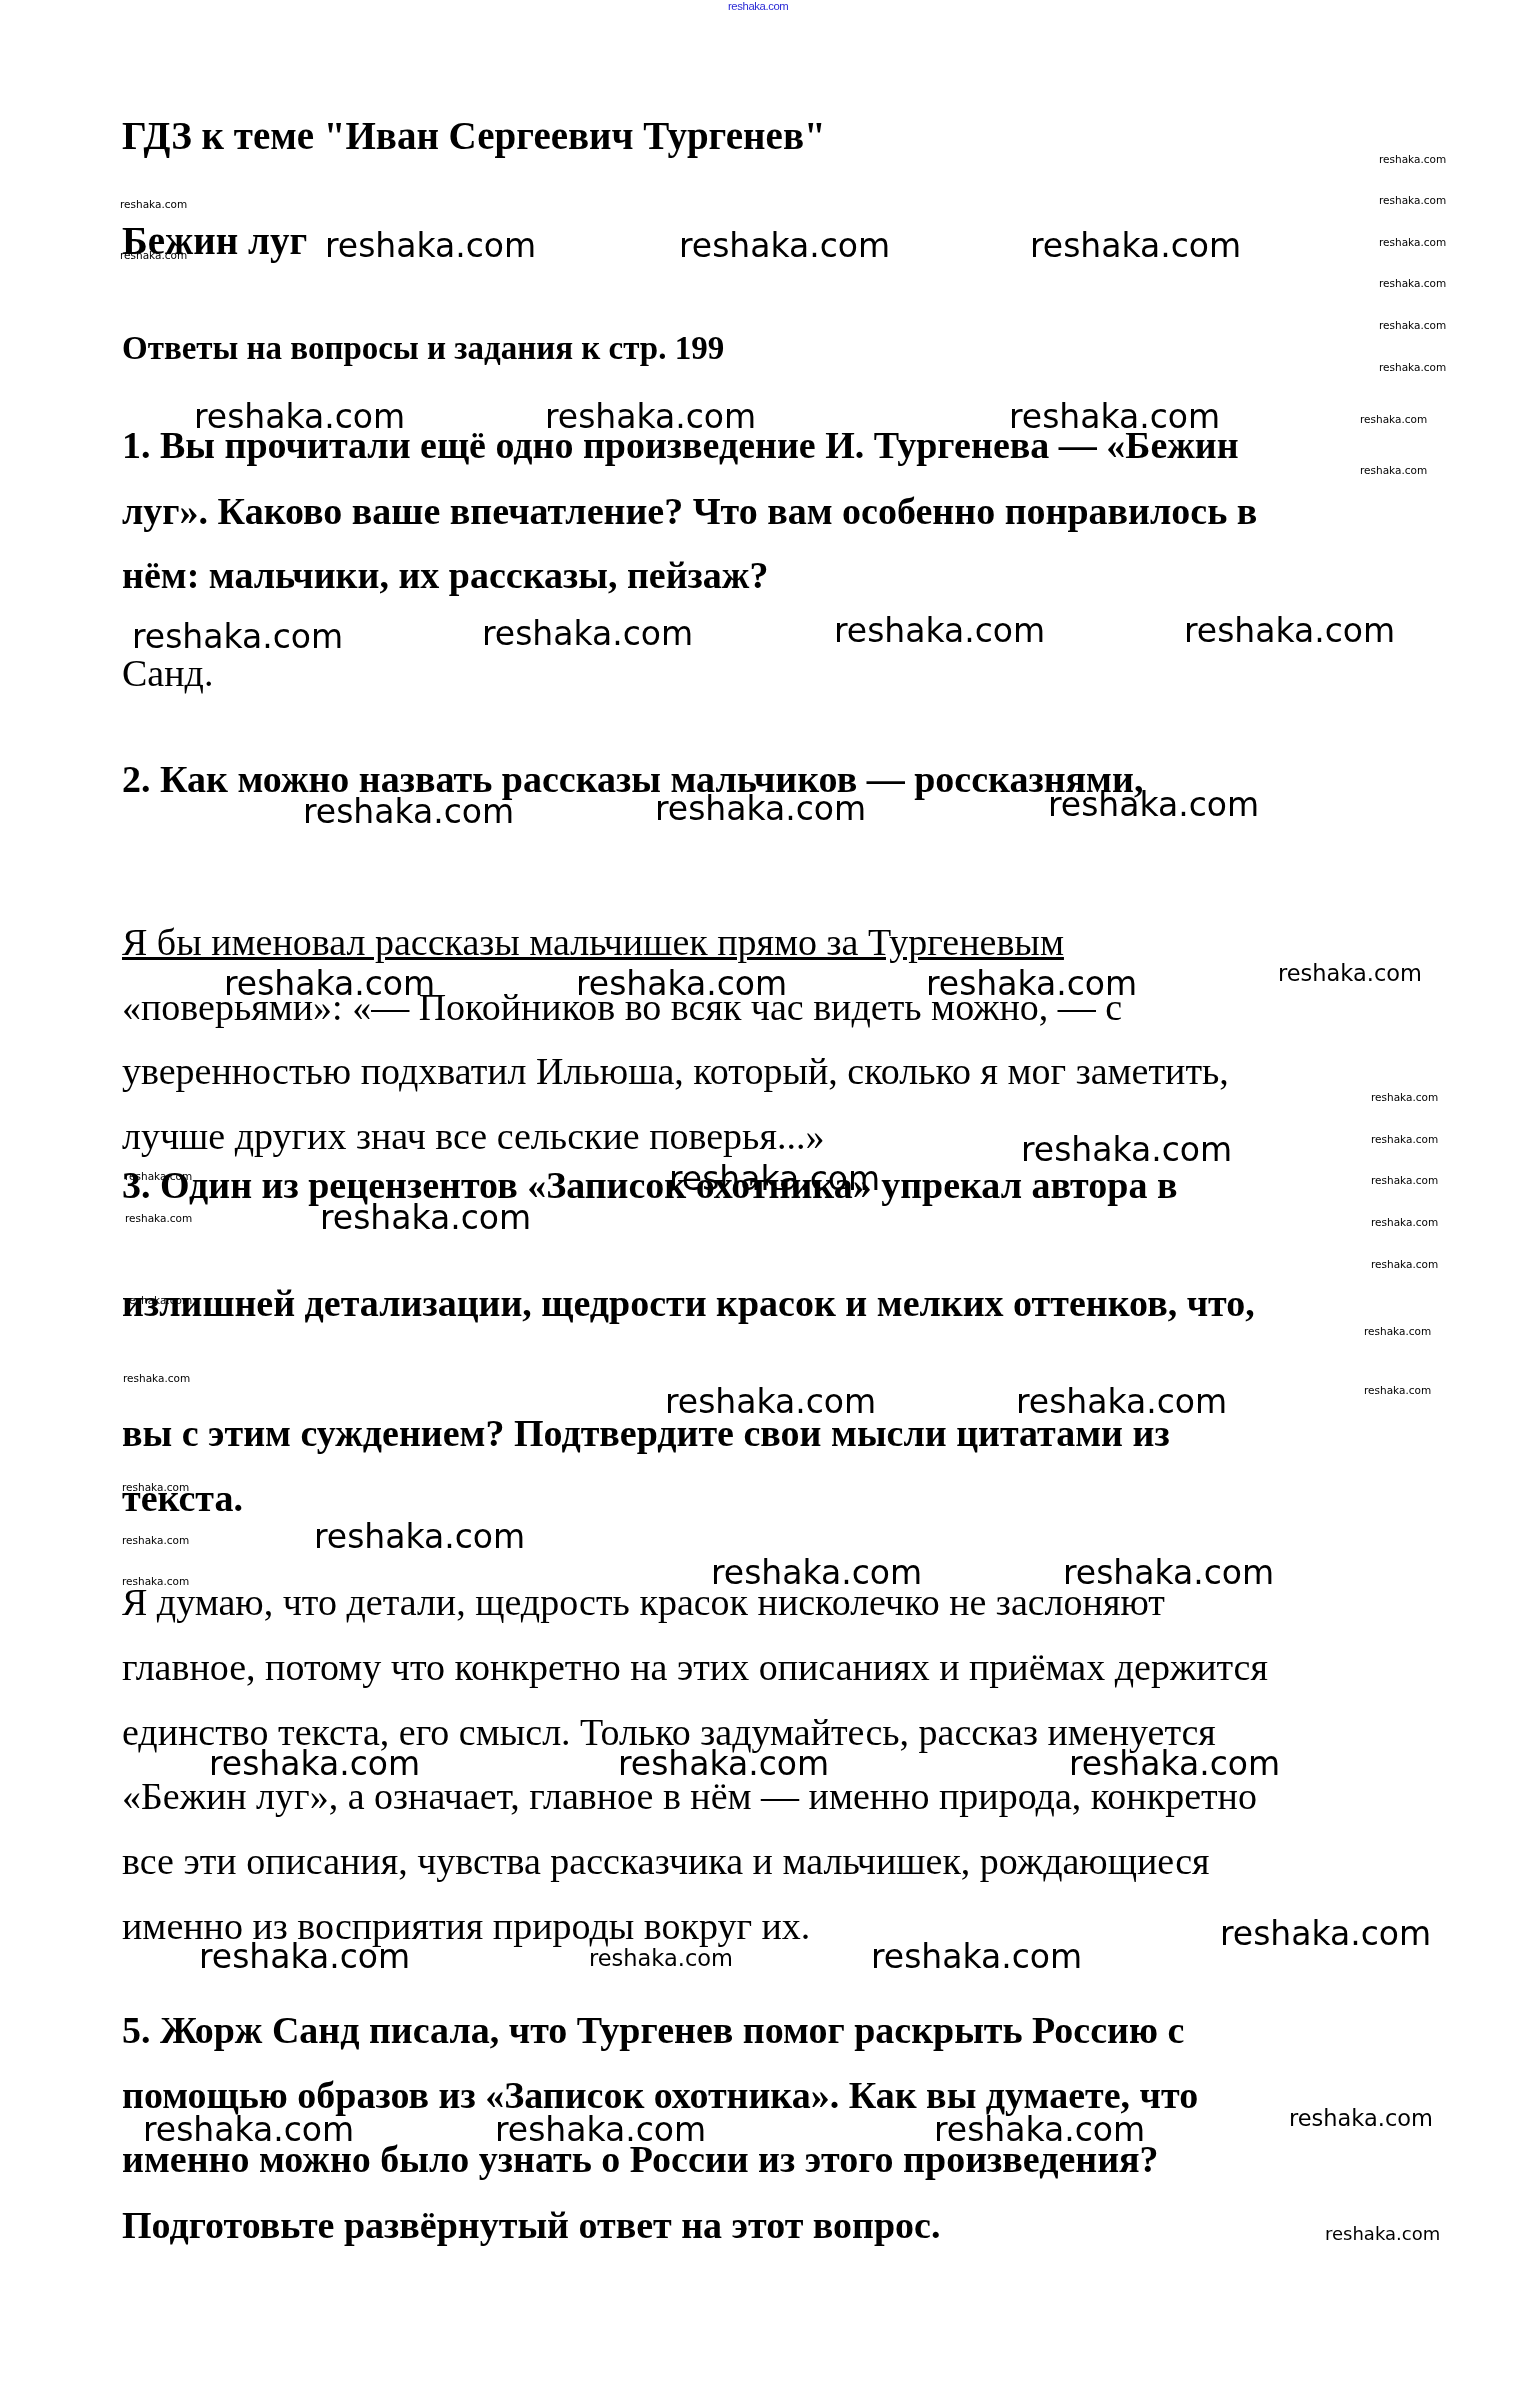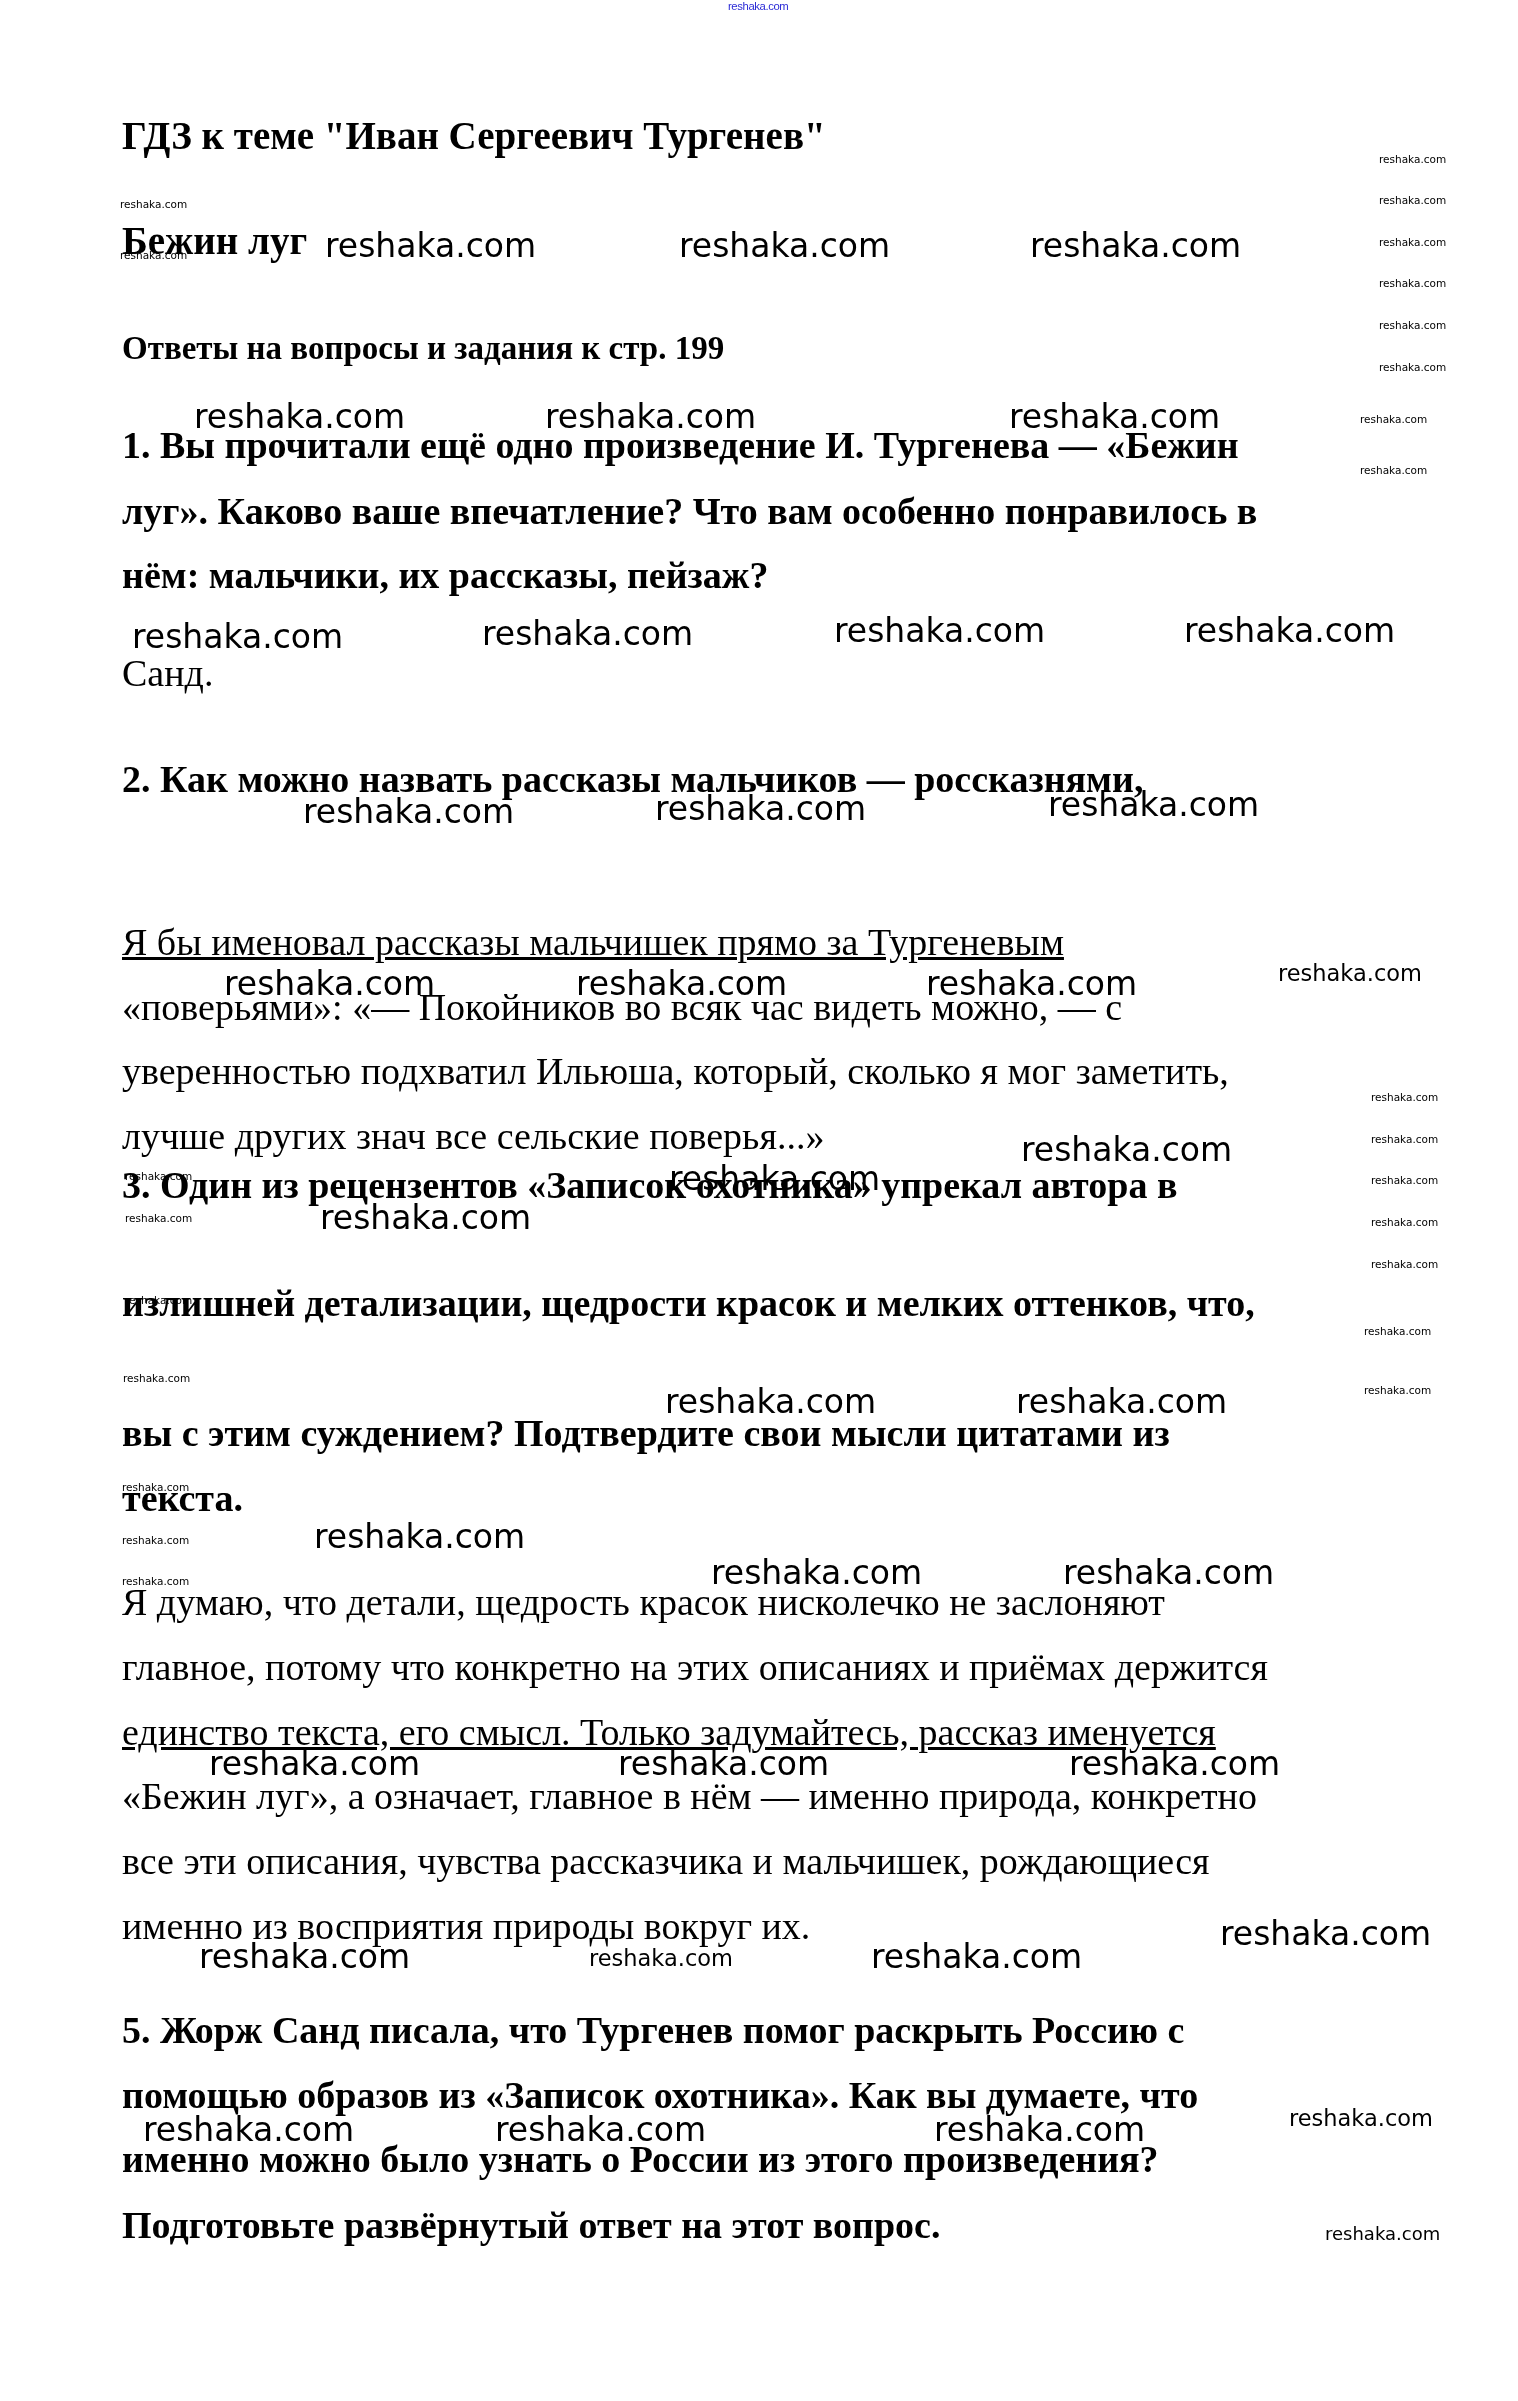--- a/index.html
+++ b/index.html
@@ -35,21 +35,21 @@
   <div class="line r" style="top:988px;">«поверьями»: «— Покойников во всяк час видеть можно, — с</div>
   <div class="line r" style="top:1052px;">уверенностью подхватил Ильюша, который, сколько я мог заметить,</div>
   <div class="line r" style="top:1117px;">лучше других знач все сельские поверья...»</div>
 
   <div class="line b" style="top:1166px;">3. Один из рецензентов «Записок охотника» упрекал автора в</div>
   <div class="line b" style="top:1284px;">излишней детализации, щедрости красок и мелких оттенков, что,</div>
   <div class="line b" style="top:1414px;">вы с этим суждением? Подтвердите свои мысли цитатами из</div>
   <div class="line b" style="top:1479px;">текста.</div>
   <div class="line r" style="top:1583px;">Я думаю, что детали, щедрость красок нисколечко не заслоняют</div>
   <div class="line r" style="top:1648px;">главное, потому что конкретно на этих описаниях и приёмах держится</div>
-  <div class="line r" style="top:1713px;text-decoration:underline;">единство текста, его смысл. Только задумайтесь, рассказ именуется</div>
+  <div class="line r" style="top:1713px;">единство текста, его смысл. Только задумайтесь, рассказ именуется</div>
   <div class="line r" style="top:1777px;">«Бежин луг», а означает, главное в нём — именно природа, конкретно</div>
   <div class="line r" style="top:1842px;">все эти описания, чувства рассказчика и мальчишек, рождающиеся</div>
   <div class="line r" style="top:1907px;">именно из восприятия природы вокруг их.</div>
 
   <div class="line b" style="top:2011px;">5. Жорж Санд писала, что Тургенев помог раскрыть Россию с</div>
   <div class="line b" style="top:2076px;">помощью образов из «Записок охотника». Как вы думаете, что</div>
   <div class="line b" style="top:2140px;">именно можно было узнать о России из этого произведения?</div>
   <div class="line b" style="top:2206px;">Подготовьте развёрнутый ответ на этот вопрос.</div>
 
   <div class="wm wm-big" style="left:325px;top:229px;">reshaka.com</div>

